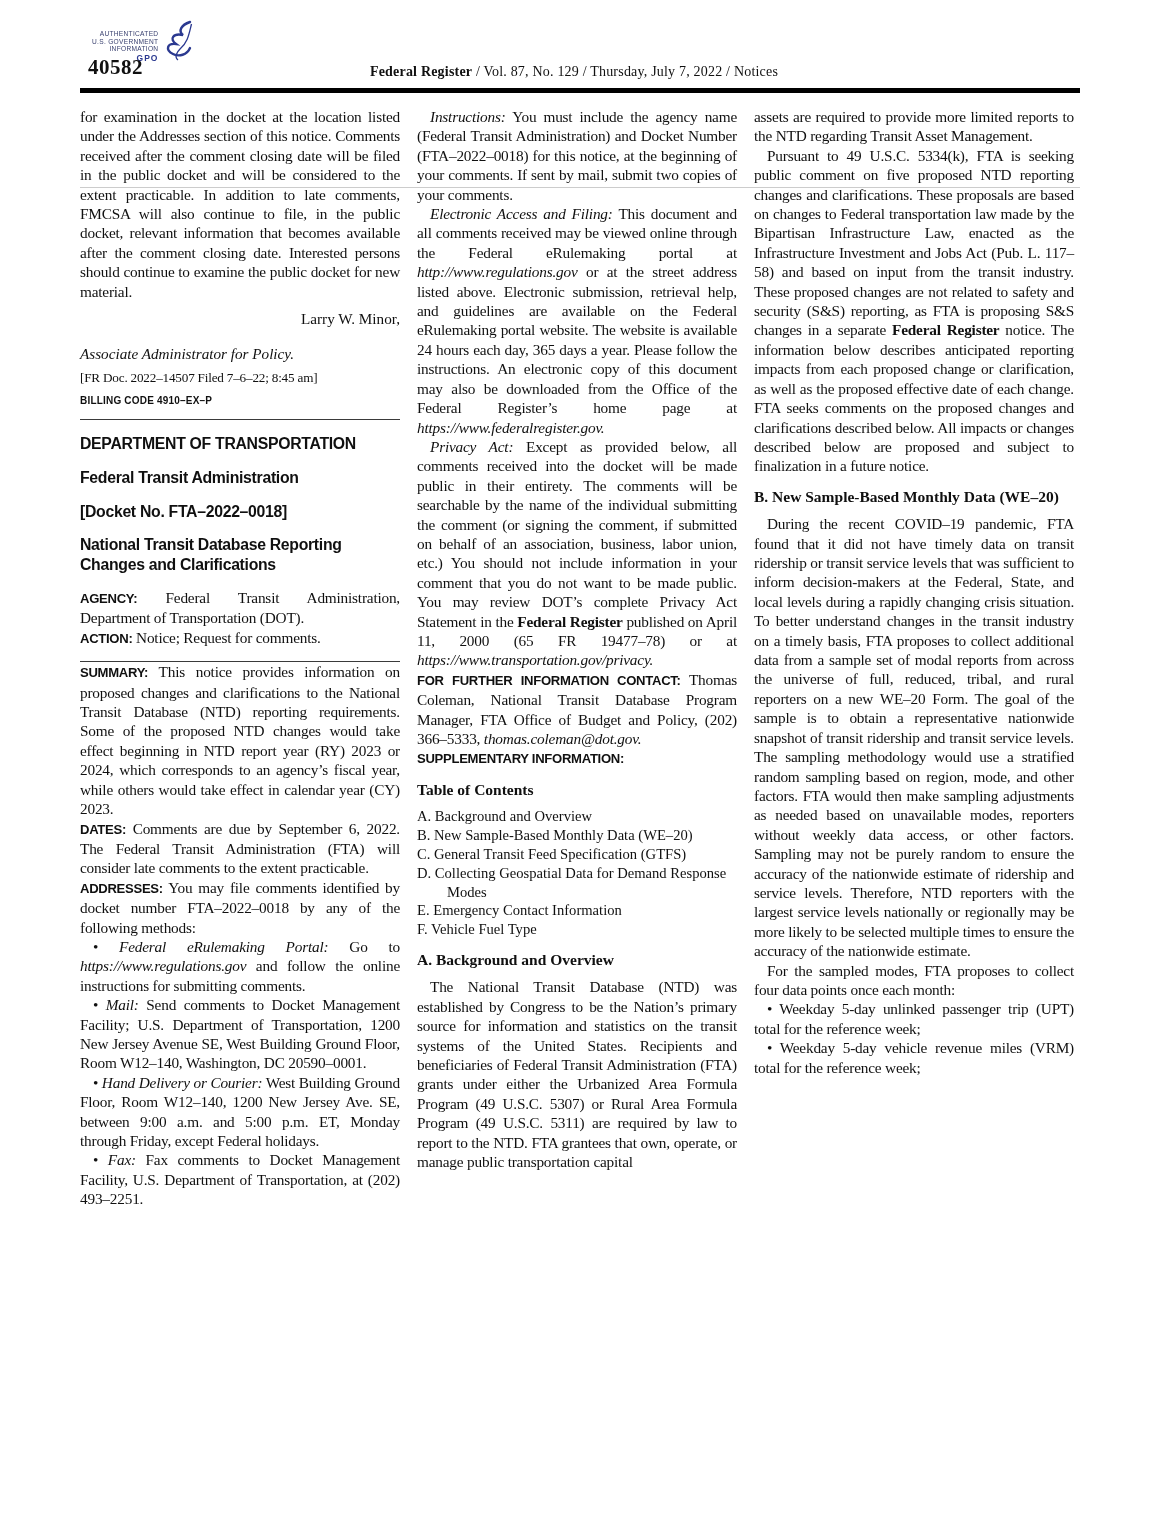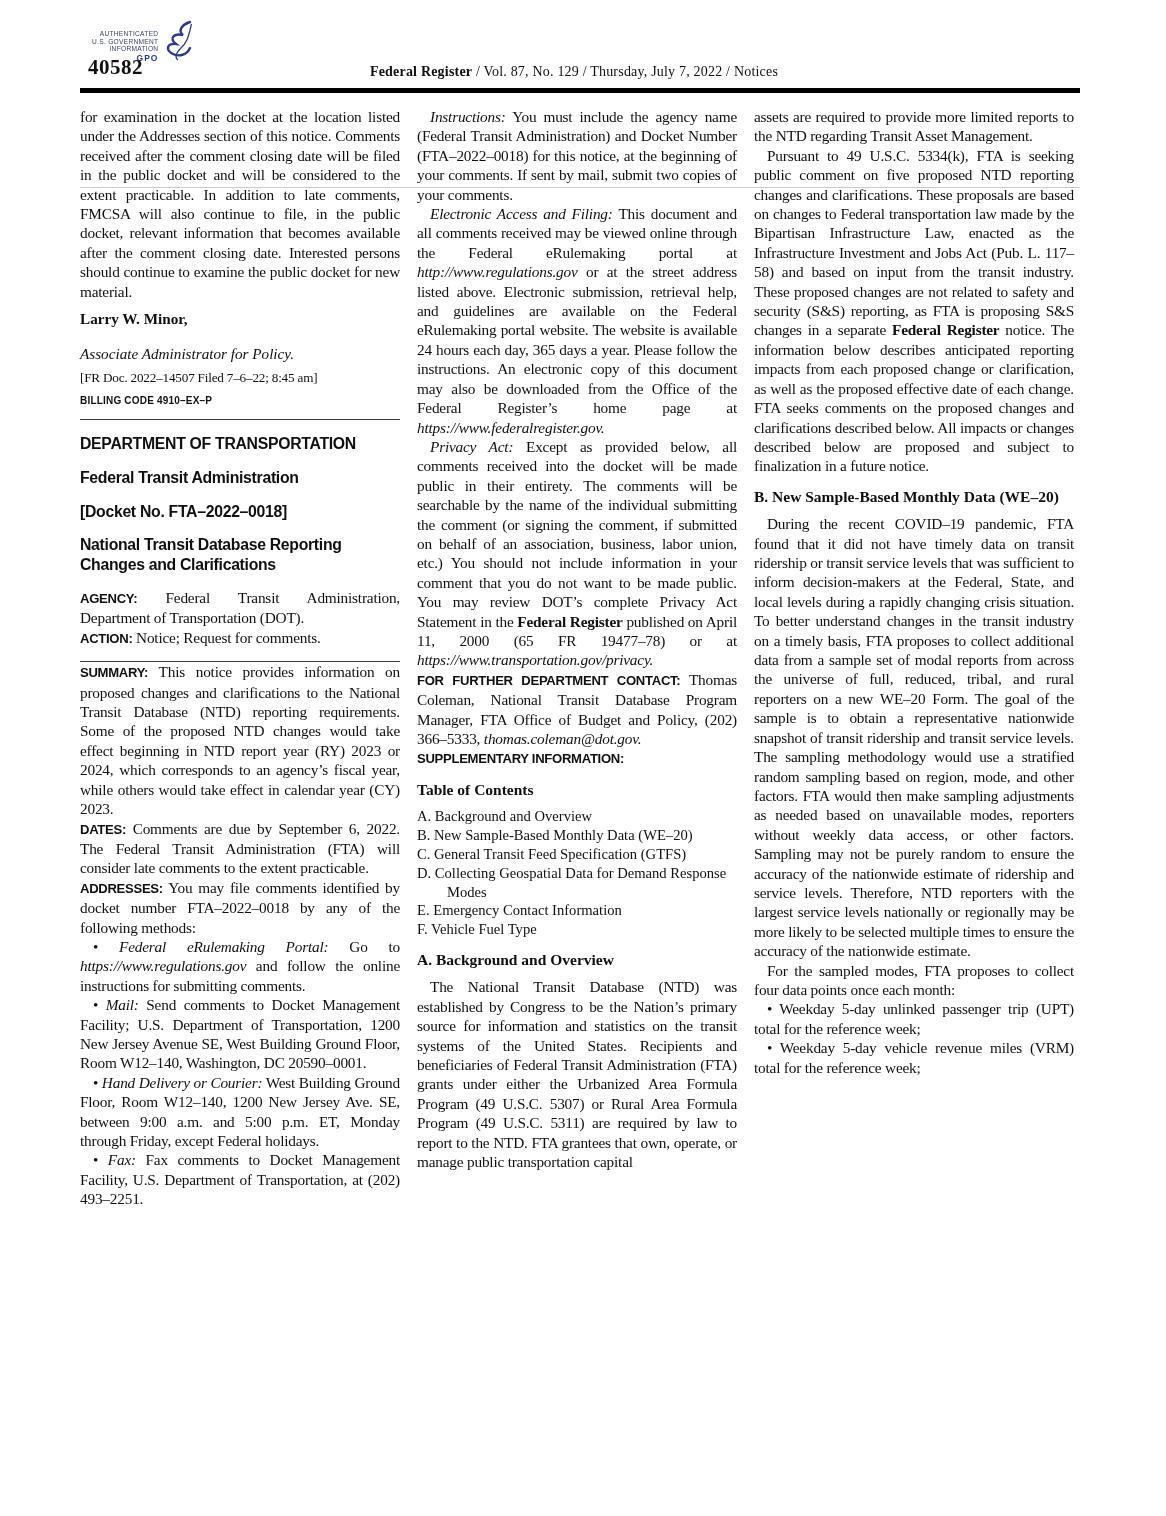--- a/index.html
+++ b/index.html
@@ -25,21 +25,21 @@
   .para{text-align:justify;font-size:15.3px;line-height:19.4px;letter-spacing:-0.2px;}
   .ind{text-indent:13px;}
   .lbl{font-family:"Liberation Sans",sans-serif;font-weight:bold;font-size:13.1px;letter-spacing:-0.3px;}
   .it{font-style:italic;}
   .bd{font-weight:bold;}
   h3{margin:0;}
   .h-sans{font-family:"Liberation Sans",sans-serif;font-weight:bold;font-size:15.8px;
     line-height:19.8px;letter-spacing:-0.3px;margin:14px 0 13px;text-align:left;}
   .h-serif{font-family:"Liberation Serif",serif;font-weight:bold;font-size:15.5px;
     line-height:19.5px;margin:11px 0 8px;text-align:left;}
-  .sig-name{font-weight:bold;font-size:15.2px;margin-top:9px;}
+  .sig-name{font-weight:normal;font-size:15.2px;margin-top:9px;text-align:right;}
   .sig-role{font-style:italic;font-size:15.2px;margin-top:17px;}
   .fr-doc{font-size:13.2px;margin-top:7px;letter-spacing:-0.2px;}
   .billing{font-family:"Liberation Sans",sans-serif;font-weight:bold;font-size:10px;
     letter-spacing:.2px;margin-top:9px;}
   .rule{height:1px;background:#3a3a3a;margin:13px 0 0;}
   .toc{font-size:14.6px;line-height:18.8px;margin:1px 0 0;}
   .toc-line{padding-left:30px;text-indent:-30px;}
 </style>
 </head>
 <body>
@@ -85,21 +85,21 @@
       <p class="para"><span class="lbl">ADDRESSES:</span><span> You may file comments identified by docket number FTA–2022–0018 by any of the following methods:</span></p>
       <p class="para ind"><span>• </span><span class="it">Federal eRulemaking Portal:</span><span> Go to </span><span class="it">https://www.regulations.gov</span><span> and follow the online instructions for submitting comments.</span></p>
       <p class="para ind"><span>• </span><span class="it">Mail:</span><span> Send comments to Docket Management Facility; U.S. Department of Transportation, 1200 New Jersey Avenue SE, West Building Ground Floor, Room W12–140, Washington, DC 20590–0001.</span></p>
       <p class="para ind"><span>• </span><span class="it">Hand Delivery or Courier:</span><span> West Building Ground Floor, Room W12–140, 1200 New Jersey Ave. SE, between 9:00 a.m. and 5:00 p.m. ET, Monday through Friday, except Federal holidays.</span></p>
       <p class="para ind"><span>• </span><span class="it">Fax:</span><span> Fax comments to Docket Management Facility, U.S. Department of Transportation, at (202) 493–2251.</span></p>
     </div>
   <div class="col">
       <p class="para ind"><span class="it">Instructions:</span><span> You must include the agency name (Federal Transit Administration) and Docket Number (FTA–2022–0018) for this notice, at the beginning of your comments. If sent by mail, submit two copies of your comments.</span></p>
       <p class="para ind"><span class="it">Electronic Access and Filing:</span><span> This document and all comments received may be viewed online through the Federal eRulemaking portal at </span><span class="it">http://www.regulations.gov</span><span> or at the street address listed above. Electronic submission, retrieval help, and guidelines are available on the Federal eRulemaking portal website. The website is available 24 hours each day, 365 days a year. Please follow the instructions. An electronic copy of this document may also be downloaded from the Office of the Federal Register’s home page at </span><span class="it">https://www.federalregister.gov.</span></p>
       <p class="para ind"><span class="it">Privacy Act:</span><span> Except as provided below, all comments received into the docket will be made public in their entirety. The comments will be searchable by the name of the individual submitting the comment (or signing the comment, if submitted on behalf of an association, business, labor union, etc.) You should not include information in your comment that you do not want to be made public. You may review DOT’s complete Privacy Act Statement in the </span><span class="bd">Federal Register</span><span> published on April 11, 2000 (65 FR 19477–78) or at </span><span class="it">https://www.transportation.gov/privacy.</span></p>
-      <p class="para"><span class="lbl">FOR FURTHER DEPARTMENT CONTACT:</span><span> Thomas Coleman, National Transit Database Program Manager, FTA Office of Budget and Policy, (202) 366–5333, </span><span class="it">thomas.coleman@dot.gov.</span></p>
+      <p class="para"><span class="lbl">FOR FURTHER INFORMATION CONTACT:</span><span> Thomas Coleman, National Transit Database Program Manager, FTA Office of Budget and Policy, (202) 366–5333, </span><span class="it">thomas.coleman@dot.gov.</span></p>
       <p class="para"><span class="lbl">SUPPLEMENTARY INFORMATION:</span></p>
       <h3 class="h-serif"><span>Table of Contents</span></h3>
       <div class="toc">
         <div class="toc-line">A. Background and Overview</div>
         <div class="toc-line">B. New Sample-Based Monthly Data (WE–20)</div>
         <div class="toc-line">C. General Transit Feed Specification (GTFS)</div>
         <div class="toc-line">D. Collecting Geospatial Data for Demand Response Modes</div>
         <div class="toc-line">E. Emergency Contact Information</div>
         <div class="toc-line">F. Vehicle Fuel Type</div>
       </div>

